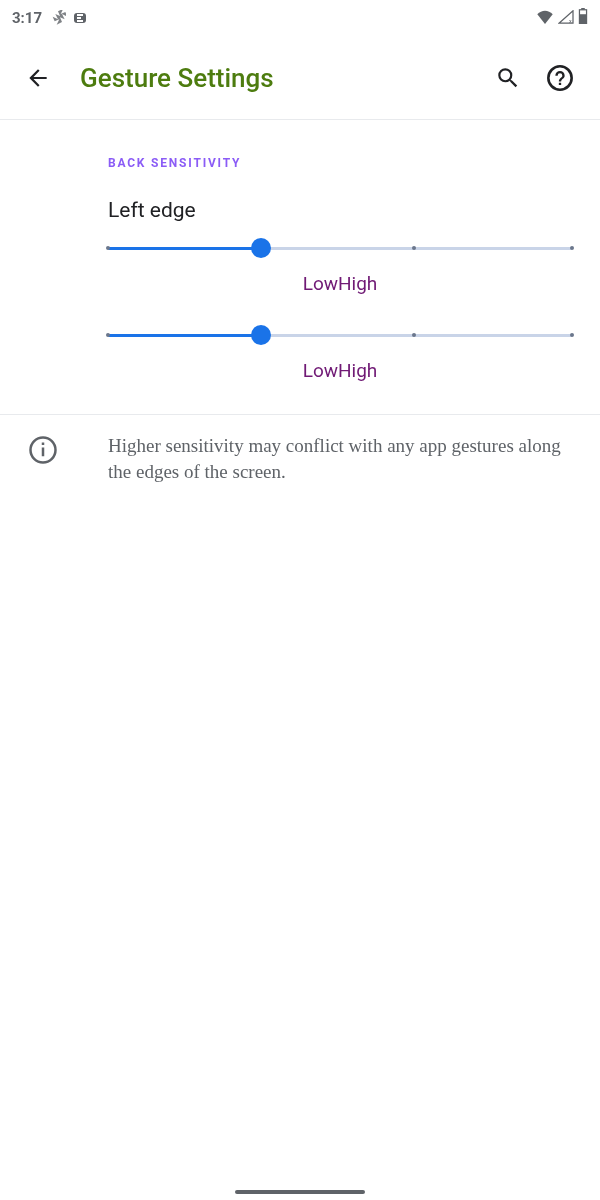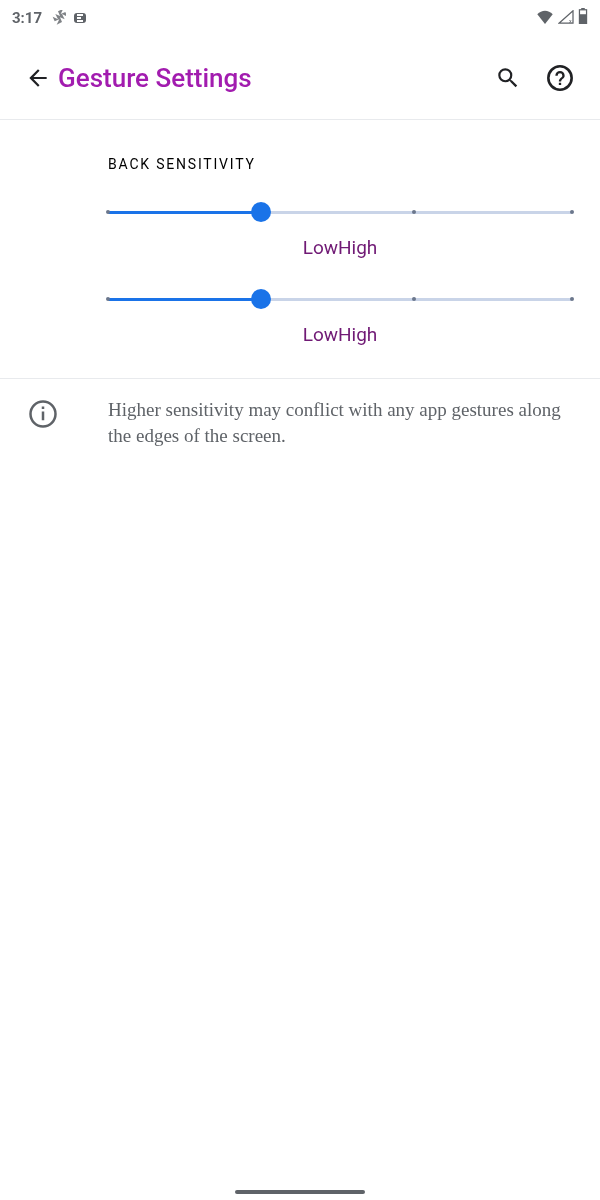--- a/index.html
+++ b/index.html
@@ -58,39 +58,40 @@
     display: flex;
     align-items: center;
     justify-content: center;
     cursor: pointer;
     color: #202124;
   }
   .app-title {
     flex: 1;
     font-size: 26px;
     font-weight: 500;
-    color: #a21caf;
+    color: #4d7c0f;
+    margin-left: 22px;
   }
   .app-action {
     width: 44px;
     height: 44px;
     display: flex;
     align-items: center;
     justify-content: center;
     cursor: pointer;
     color: #202124;
     margin-left: 8px;
   }
   
   .section-header {
     padding: 36px 28px 8px 108px;
-    font-size: 14px;
+    font-size: 12px;
     letter-spacing: 1.8px;
-    font-weight: 400;
-    color: #000000;
+    font-weight: 700;
+    color: #8b5cf6;
     text-transform: uppercase;
   }
   .slider-group {
     padding: 20px 28px 8px 108px;
   }
   .slider-label {
     font-size: 21px;
     color: #202124;
     margin-bottom: 14px;
   }
@@ -233,20 +234,21 @@
         <circle cx="12" cy="12" r="10" fill="none" stroke="currentColor" stroke-width="2.2"></circle>
         <path fill="currentColor" d="M11 18h2v-2h-2zm1-12a4 4 0 00-4 4h2a2 2 0 114 0c0 2-3 1.75-3 5h2c0-2.25 3-2.5 3-5a4 4 0 00-4-4z"></path>
       </svg>
   </div>
 </div>
 
 <div class="section-header">BACK SENSITIVITY</div>
 
 <div id="sliders">
     <div class="slider-group">
+      <div class="slider-label">Left edge</div>
       <div class="slider-wrap">
         <div class="slider-track"></div>
         <div class="slider-fill" style="width: 33%;"></div>
         <div class="slider-tick" style="left: 0%;"></div>
         <div class="slider-tick" style="left: 33%;"></div>
         <div class="slider-tick" style="left: 66%;"></div>
         <div class="slider-tick" style="left: 100%;"></div>
         <div class="slider-thumb" style="left: 33%;"></div>
       </div>
       <div class="slider-endlabels">

